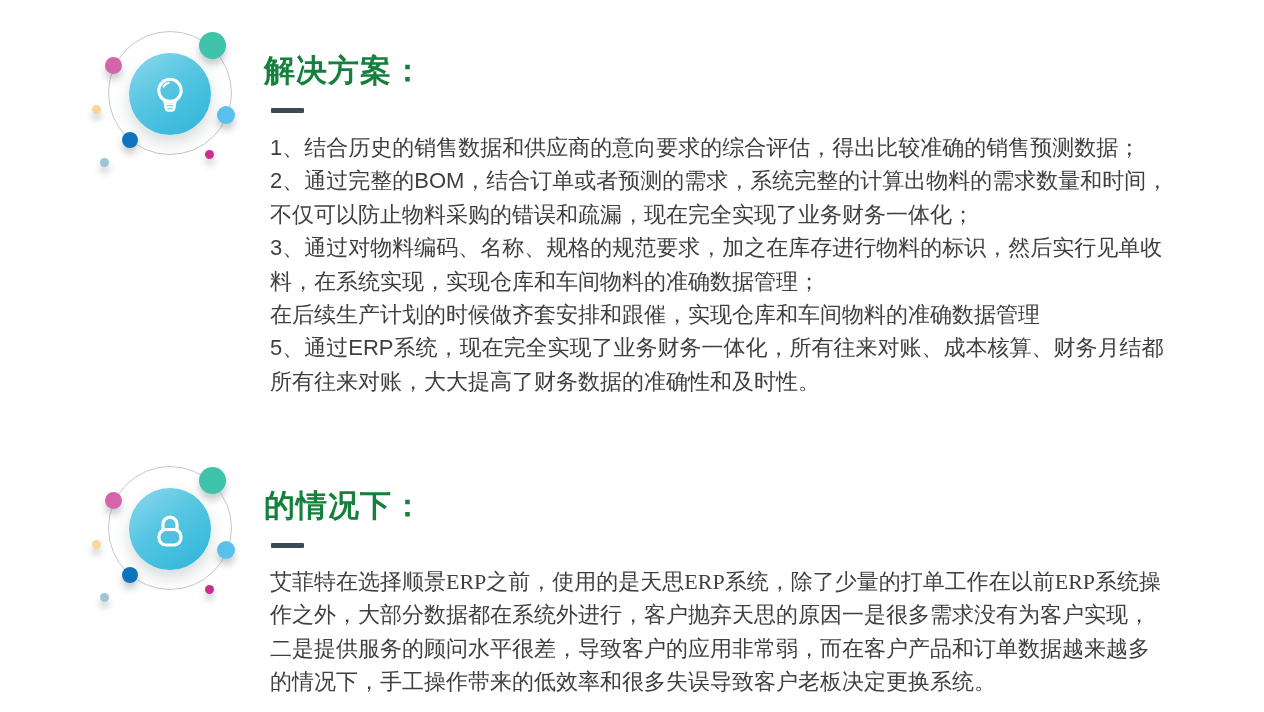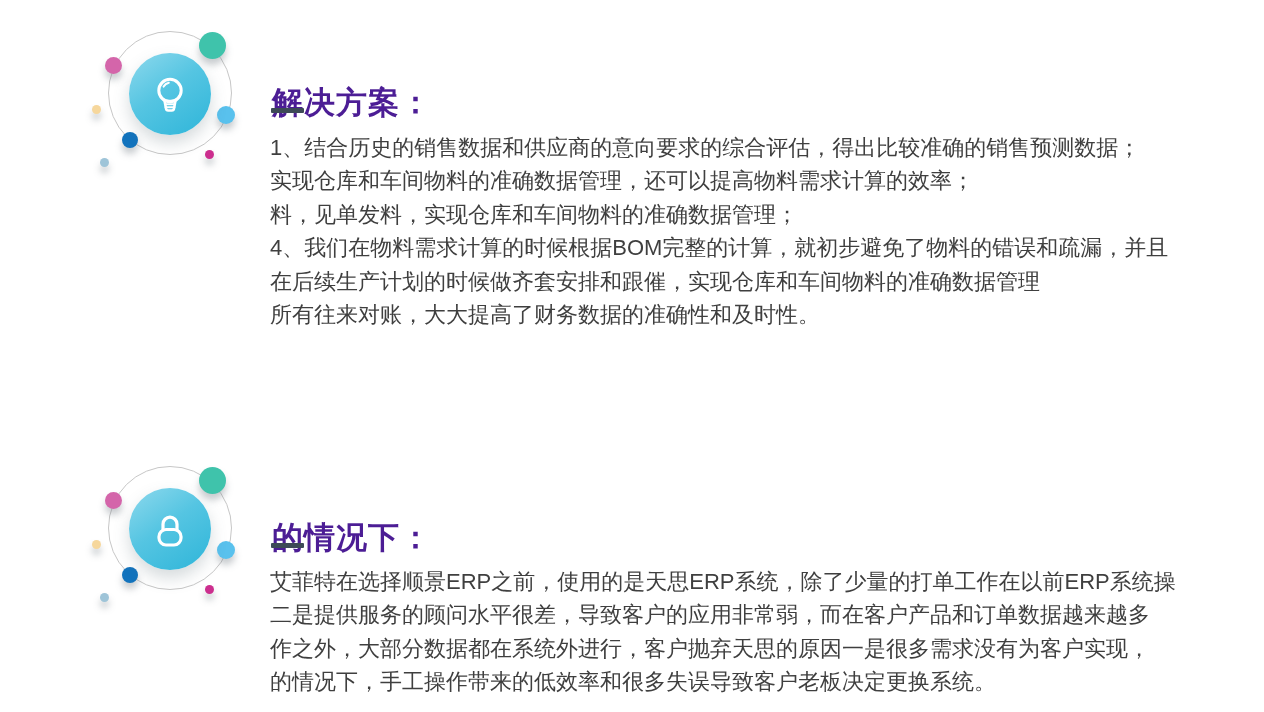--- a/index.html
+++ b/index.html
@@ -35,36 +35,36 @@
   .dot-teal      { left: 199px; top: 32px;  width: 27px; height: 27px; background: #3fc3ab; }
   .dot-pink      { left: 105px; top: 57px;  width: 17px; height: 17px; background: #d465aa; }
   .dot-yellow    { left: 92px;  top: 105px; width: 9px;  height: 9px;  background: #f6d79c; }
   .dot-lightblue { left: 217px; top: 106px; width: 18px; height: 18px; background: #59c1ed; }
   .dot-darkblue  { left: 122px; top: 132px; width: 16px; height: 16px; background: #1273bd; }
   .dot-grayblue  { left: 100px; top: 158px; width: 9px;  height: 9px;  background: #9ec4d8; }
   .dot-magenta   { left: 205px; top: 150px; width: 9px;  height: 9px;  background: #cc2e8e; }
 
   
   .section-title {
-    position: absolute; left: 272px; top: 50px;
-    font-size: 31px; font-weight: 700; color: #4c1d95;
-    letter-spacing: 1px; white-space: nowrap; margin-top: 32px;
+    position: absolute; left: 264px; top: 50px;
+    font-size: 31px; font-weight: 700; color: #15803d;
+    letter-spacing: 1px; white-space: nowrap;
   }
   .title-dash {
     position: absolute; left: 271px; top: 108px;
     width: 33px; height: 5px; background: #3d4a56; border-radius: 1px;
   }
   .body-text {
     position: absolute; left: 270px; top: 131px;
     width: 960px;
     font-size: 22px; color: #3f3f3f;
     line-height: 33.4px;
   }
   .body-text .line { white-space: nowrap; }
-  #section-value .body-text { top: 130px; }
+  #section-value .body-text { top: 130px; font-family: Liberation Serif, serif; }
 </style>
 </head>
 <body>
 
 <div class="section" id="section-solution">
   <div class="icon-group">
     <div class="ring"></div>
     <span class="dot dot-teal"></span>
     <span class="dot dot-pink"></span>
     <span class="dot dot-yellow"></span>
@@ -79,24 +79,26 @@
         <path d="M19.1 34.2 h9.8" stroke-width="2"></path>
         <path d="M19.6 37.2 h8.8" stroke-width="2"></path>
         <path d="M17.6 16.6 a8 8 0 0 1 5.2 -3.9" stroke-width="2"></path>
       </svg>
     </div>
   </div>
   <h2 class="section-title">解决方案：</h2>
   <div class="title-dash"></div>
   <div class="body-text">
       <div class="line">1、结合历史的销售数据和供应商的意向要求的综合评估，得出比较准确的销售预测数据；</div>
-      <div class="line">实现仓库和车间物料的准确数据管理，还可以提高物料需求计算的效率；</div>
-      <div class="line">料，见单发料，实现仓库和车间物料的准确数据管理；</div>
-      <div class="line">4、我们在物料需求计算的时候根据BOM完整的计算，就初步避免了物料的错误和疏漏，并且</div>
+      <div class="line">2、通过完整的BOM，结合订单或者预测的需求，系统完整的计算出物料的需求数量和时间，</div>
+      <div class="line">不仅可以防止物料采购的错误和疏漏，现在完全实现了业务财务一体化；</div>
+      <div class="line">3、通过对物料编码、名称、规格的规范要求，加之在库存进行物料的标识，然后实行见单收</div>
+      <div class="line">料，在系统实现，实现仓库和车间物料的准确数据管理；</div>
       <div class="line">在后续生产计划的时候做齐套安排和跟催，实现仓库和车间物料的准确数据管理</div>
+      <div class="line">5、通过ERP系统，现在完全实现了业务财务一体化，所有往来对账、成本核算、财务月结都</div>
       <div class="line">所有往来对账，大大提高了财务数据的准确性和及时性。</div>
     </div>
 </div>
 
 <div class="section" id="section-value">
   <div class="icon-group">
     <div class="ring"></div>
     <span class="dot dot-teal"></span>
     <span class="dot dot-pink"></span>
     <span class="dot dot-yellow"></span>
@@ -108,17 +110,17 @@
       <svg width="48" height="48" viewBox="0 0 48 48" fill="none" stroke="#ffffff" stroke-linecap="round" stroke-linejoin="round">
         <path d="M17 25 v-5.8 a7 7 0 0 1 14 0 V25" stroke-width="3.2"></path>
         <rect x="13" y="24.5" width="22" height="15.5" rx="7" stroke-width="3.2"></rect>
       </svg>
     </div>
   </div>
   <h2 class="section-title">的情况下：</h2>
   <div class="title-dash"></div>
   <div class="body-text">
       <div class="line">艾菲特在选择顺景ERP之前，使用的是天思ERP系统，除了少量的打单工作在以前ERP系统操</div>
+      <div class="line">作之外，大部分数据都在系统外进行，客户抛弃天思的原因一是很多需求没有为客户实现，</div>
       <div class="line">二是提供服务的顾问水平很差，导致客户的应用非常弱，而在客户产品和订单数据越来越多</div>
-      <div class="line">作之外，大部分数据都在系统外进行，客户抛弃天思的原因一是很多需求没有为客户实现，</div>
       <div class="line">的情况下，手工操作带来的低效率和很多失误导致客户老板决定更换系统。</div>
     </div>
 </div>
 
 </body></html>

